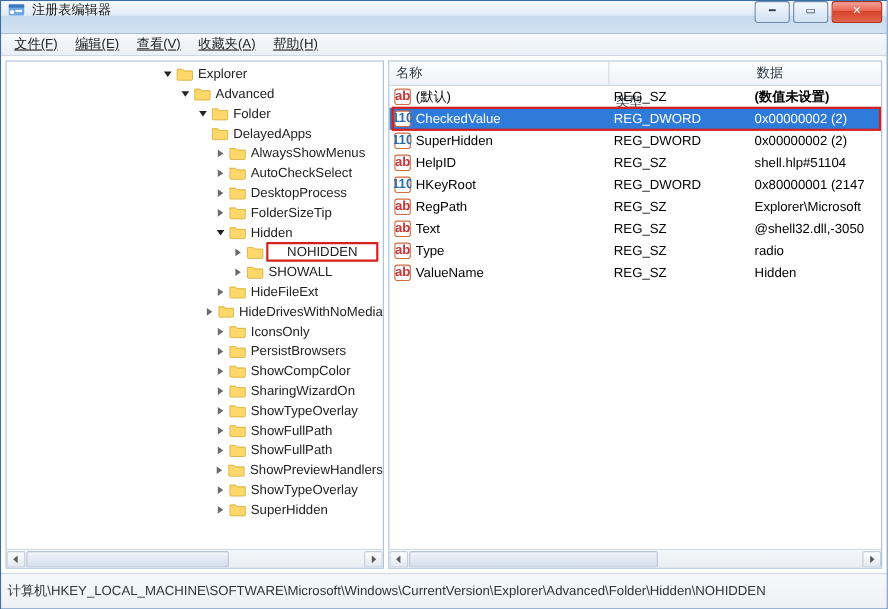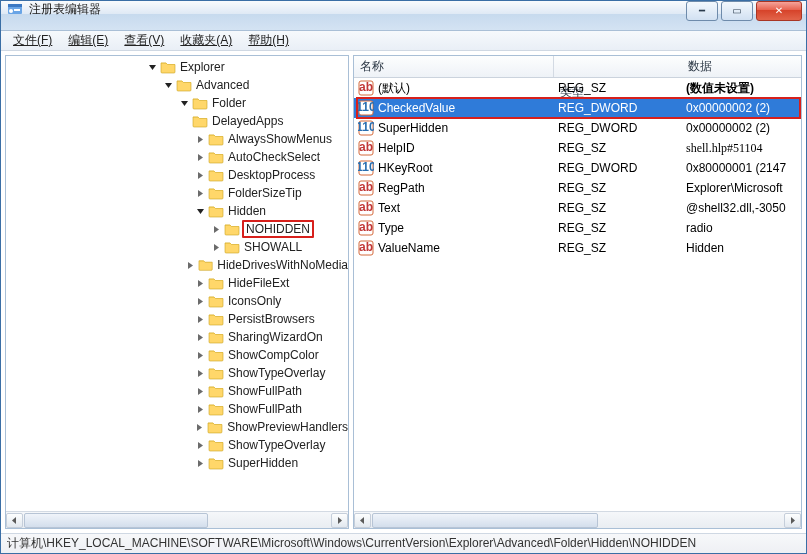--- a/index.html
+++ b/index.html
@@ -66,21 +66,21 @@
   width: 12px; height: 12px; margin-right: 2px;
   display: inline-flex; align-items: center; justify-content: center;
 }
 .twisty svg { width: 9px; height: 9px; }
 .twisty .closed { fill: #6b6b6b; }
 .twisty .open { fill: #222; }
 .folder-ico { width: 16px; height: 14px; margin-right: 4px; }
 .tree-label { color: #222; }
 .sel-box {
   border: 2px solid #d7201c; border-radius: 1px;
-  padding: 0 2px; margin-left: -2px;
+  padding: 0 17px; margin-left: -2px;
 }
 .indent { display:inline-block; }
 
 
 .list-header {
   height: 22px; display: flex; align-items: stretch;
   border-bottom: 1px solid #cbd3dd;
   background: linear-gradient(#fdfefe,#eef2f7);
 }
 .col-h {
@@ -112,21 +112,21 @@
 }
 .hscrollbar .sb-track { flex:1; margin:0 1px; height:15px; position:relative; }
 .hscrollbar .sb-thumb {
   position:absolute; top:0; height:15px;
   background: linear-gradient(#f0f4fa,#d3deec);
   border:1px solid #b7c4d5; border-radius:2px;
 }
 
 
 .statusbar {
-  height: 20px; border-top: 1px solid #cfd8e3;
+  height: 32px; border-top: 1px solid #cfd8e3;
   background: linear-gradient(#f7f8fa,#eef0f4);
   display:flex; align-items:center; padding:0 6px; color:#333;
   white-space: nowrap; overflow: hidden;
 }
 </style>
 </head>
 <body>
 
 <div class="window">
 
@@ -309,46 +309,46 @@
               <span class="indent" style="width: 188px;"></span>
               <span class="twisty">
                 <svg viewBox="0 0 9 9">
                   <path class="closed" d="M2 1 L7 4.5 L2 8 Z"></path>
                 </svg>
               </span>
               <span class="folder-ico"><svg viewBox="0 0 16 14">
                   <path d="M1 3 h5 l1.5 1.5 H15 V12 a1 1 0 0 1 -1 1 H2 a1 1 0 0 1 -1 -1 Z" fill="#ffd76a" stroke="#caa21f" stroke-width="0.6"></path>
                   <path d="M1 3 h5 l1.5 1.5 H15" fill="none" stroke="#e7bc3c" stroke-width="0.5"></path>
                 </svg></span>
+              <span class="tree-label">HideFileExt</span>
+            </div>
+            <div class="tree-row">
+              <span class="indent" style="width: 188px;"></span>
+              <span class="twisty">
+                <svg viewBox="0 0 9 9">
+                  <path class="closed" d="M2 1 L7 4.5 L2 8 Z"></path>
+                </svg>
+              </span>
+              <span class="folder-ico"><svg viewBox="0 0 16 14">
+                  <path d="M1 3 h5 l1.5 1.5 H15 V12 a1 1 0 0 1 -1 1 H2 a1 1 0 0 1 -1 -1 Z" fill="#ffd76a" stroke="#caa21f" stroke-width="0.6"></path>
+                  <path d="M1 3 h5 l1.5 1.5 H15" fill="none" stroke="#e7bc3c" stroke-width="0.5"></path>
+                </svg></span>
               <span class="tree-label">HideDrivesWithNoMedia</span>
             </div>
             <div class="tree-row">
               <span class="indent" style="width: 188px;"></span>
               <span class="twisty">
                 <svg viewBox="0 0 9 9">
                   <path class="closed" d="M2 1 L7 4.5 L2 8 Z"></path>
                 </svg>
               </span>
               <span class="folder-ico"><svg viewBox="0 0 16 14">
                   <path d="M1 3 h5 l1.5 1.5 H15 V12 a1 1 0 0 1 -1 1 H2 a1 1 0 0 1 -1 -1 Z" fill="#ffd76a" stroke="#caa21f" stroke-width="0.6"></path>
                   <path d="M1 3 h5 l1.5 1.5 H15" fill="none" stroke="#e7bc3c" stroke-width="0.5"></path>
                 </svg></span>
-              <span class="tree-label">HideFileExt</span>
-            </div>
-            <div class="tree-row">
-              <span class="indent" style="width: 188px;"></span>
-              <span class="twisty">
-                <svg viewBox="0 0 9 9">
-                  <path class="closed" d="M2 1 L7 4.5 L2 8 Z"></path>
-                </svg>
-              </span>
-              <span class="folder-ico"><svg viewBox="0 0 16 14">
-                  <path d="M1 3 h5 l1.5 1.5 H15 V12 a1 1 0 0 1 -1 1 H2 a1 1 0 0 1 -1 -1 Z" fill="#ffd76a" stroke="#caa21f" stroke-width="0.6"></path>
-                  <path d="M1 3 h5 l1.5 1.5 H15" fill="none" stroke="#e7bc3c" stroke-width="0.5"></path>
-                </svg></span>
               <span class="tree-label">IconsOnly</span>
             </div>
             <div class="tree-row">
               <span class="indent" style="width: 188px;"></span>
               <span class="twisty">
                 <svg viewBox="0 0 9 9">
                   <path class="closed" d="M2 1 L7 4.5 L2 8 Z"></path>
                 </svg>
               </span>
               <span class="folder-ico"><svg viewBox="0 0 16 14">
@@ -361,34 +361,34 @@
               <span class="indent" style="width: 188px;"></span>
               <span class="twisty">
                 <svg viewBox="0 0 9 9">
                   <path class="closed" d="M2 1 L7 4.5 L2 8 Z"></path>
                 </svg>
               </span>
               <span class="folder-ico"><svg viewBox="0 0 16 14">
                   <path d="M1 3 h5 l1.5 1.5 H15 V12 a1 1 0 0 1 -1 1 H2 a1 1 0 0 1 -1 -1 Z" fill="#ffd76a" stroke="#caa21f" stroke-width="0.6"></path>
                   <path d="M1 3 h5 l1.5 1.5 H15" fill="none" stroke="#e7bc3c" stroke-width="0.5"></path>
                 </svg></span>
+              <span class="tree-label">ShowCompColor</span>
+            </div>
+            <div class="tree-row">
+              <span class="indent" style="width: 188px;"></span>
+              <span class="twisty">
+                <svg viewBox="0 0 9 9">
+                  <path class="closed" d="M2 1 L7 4.5 L2 8 Z"></path>
+                </svg>
+              </span>
+              <span class="folder-ico"><svg viewBox="0 0 16 14">
+                  <path d="M1 3 h5 l1.5 1.5 H15 V12 a1 1 0 0 1 -1 1 H2 a1 1 0 0 1 -1 -1 Z" fill="#ffd76a" stroke="#caa21f" stroke-width="0.6"></path>
+                  <path d="M1 3 h5 l1.5 1.5 H15" fill="none" stroke="#e7bc3c" stroke-width="0.5"></path>
+                </svg></span>
               <span class="tree-label">SharingWizardOn</span>
-            </div>
-            <div class="tree-row">
-              <span class="indent" style="width: 188px;"></span>
-              <span class="twisty">
-                <svg viewBox="0 0 9 9">
-                  <path class="closed" d="M2 1 L7 4.5 L2 8 Z"></path>
-                </svg>
-              </span>
-              <span class="folder-ico"><svg viewBox="0 0 16 14">
-                  <path d="M1 3 h5 l1.5 1.5 H15 V12 a1 1 0 0 1 -1 1 H2 a1 1 0 0 1 -1 -1 Z" fill="#ffd76a" stroke="#caa21f" stroke-width="0.6"></path>
-                  <path d="M1 3 h5 l1.5 1.5 H15" fill="none" stroke="#e7bc3c" stroke-width="0.5"></path>
-                </svg></span>
-              <span class="tree-label">ShowCompColor</span>
             </div>
             <div class="tree-row">
               <span class="indent" style="width: 188px;"></span>
               <span class="twisty">
                 <svg viewBox="0 0 9 9">
                   <path class="closed" d="M2 1 L7 4.5 L2 8 Z"></path>
                 </svg>
               </span>
               <span class="folder-ico"><svg viewBox="0 0 16 14">
                   <path d="M1 3 h5 l1.5 1.5 H15 V12 a1 1 0 0 1 -1 1 H2 a1 1 0 0 1 -1 -1 Z" fill="#ffd76a" stroke="#caa21f" stroke-width="0.6"></path>
@@ -523,21 +523,21 @@
             </div>
             <div class="list-row">
               <div class="cell" style="width: 200px;">
                 <span class="val-ico"><svg viewBox="0 0 16 16">
                     <rect x="1" y="1" width="14" height="14" rx="2" fill="#fff" stroke="#d46a3c"></rect>
                     <text x="8" y="11" text-anchor="middle" font-size="8" font-weight="bold" fill="#c23838">ab</text>
                   </svg></span>
                 <span>HelpID</span>
               </div>
               <div class="cell" style="width: 128px;">REG_SZ</div>
-              <div class="cell" style="flex: 1 1 0%; font-family: Liberation Serif, serif;">shell.hlp#51104</div>
+              <div class="cell" style="flex: 1 1 0%;">shell.hlp#51104</div>
             </div>
             <div class="list-row">
               <div class="cell" style="width: 200px;">
                 <span class="val-ico"><svg viewBox="0 0 16 16">
                     <rect x="1" y="1" width="14" height="14" rx="2" fill="#fff" stroke="#d46a3c"></rect>
                     <text x="8" y="11" text-anchor="middle" font-size="8" font-weight="bold" fill="#2a6fb0">110</text>
                   </svg></span>
                 <span>HKeyRoot</span>
               </div>
               <div class="cell" style="width: 128px;">REG_DWORD</div>

